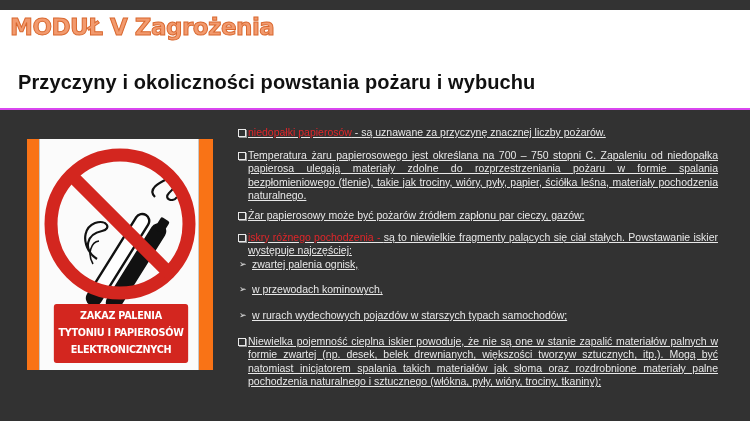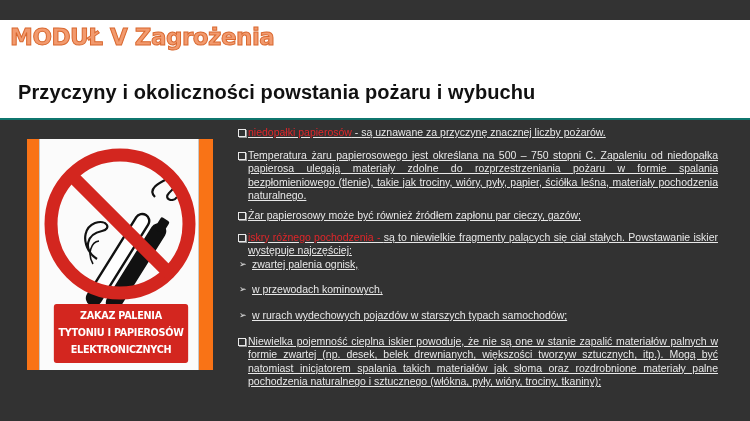--- a/index.html
+++ b/index.html
@@ -1,19 +1,19 @@
 <!DOCTYPE html>
 <html><head>
 <meta charset="utf-8">
 <style>
   * { margin:0; padding:0; box-sizing:border-box; }
   html, body { width:750px; height:421px; overflow:hidden; background:#323232; }
   body { position:relative; font-family:"Liberation Sans", sans-serif; }
   .topbar { position:absolute; left:0; top:0; width:750px; height:10px; background:#333333; }
-  .header { position:absolute; left:0; top:20px; width:750px; height:100px; background:#ffffff; border-bottom:2px solid #0f766e; }
+  .header { position:absolute; left:0; top:10px; width:750px; height:100px; background:#ffffff; border-bottom:2px solid #d946ef; }
   .title { position:absolute; left:10px; top:4px; font-family:"DejaVu Sans", sans-serif; font-weight:bold; font-size:23px; letter-spacing:-0.5px; color:#F29A6E; -webkit-text-stroke:1px #D9682F; }
   .subtitle { position:absolute; left:18px; top:61px; font-family:"Liberation Sans", sans-serif; font-weight:bold; font-size:20px; color:#111111; letter-spacing:0.1px; }
   .sign { position:absolute; left:27px; top:139px; width:186px; height:231px; background:#f97316; }
   .sign .inner { position:absolute; left:12px; top:0; width:160px; height:231px; border-left:1px solid #c9c9c9; border-right:1px solid #c9c9c9; background:#fbfbfb; }
   .sign svg { position:absolute; left:0; top:0; }
   .sign-label { position:absolute; left:21px; top:165px; width:146px; height:59px; background:#D3261F; border-radius:3px; color:#ffffff; text-align:center; font-family:"DejaVu Sans", sans-serif; font-weight:bold; font-size:10.5px; line-height:17px; padding-top:3px; letter-spacing:-0.3px; transform:scaleX(0.92); }
   .sign-label div { white-space:nowrap; }
   .content { position:absolute; left:238px; top:126px; width:480px; color:#e8e8e8; font-size:10.5px; line-height:13.6px;text-decoration:underline; }
   .item { position:relative; padding-left:10px; text-align:justify; }
   .box { display:inline-block; width:8px; height:8px; border:1px solid #e8e8e8; position:absolute; left:0; top:3px; box-shadow:1px 1px 0 #999; }
@@ -68,25 +68,25 @@
   </div>
 </div>
 
 <div class="content">
   <div class="item i1">
     <span class="box"></span>
     <span class="red">niedopałki papierosów</span><span> - są uznawane za przyczynę znacznej liczby pożarów.</span>
   </div>
   <div class="item i2">
     <span class="box"></span>
-    <span>Temperatura żaru papierosowego jest określana na 500 – 750 stopni C. Zapaleniu od niedopałka papierosa ulegają materiały zdolne do rozprzestrzeniania pożaru w formie spalania bezpłomieniowego (tlenie), takie jak trociny, wióry, pyły, papier, ściółka leśna, materiały pochodzenia naturalnego.</span>
+    <span>Temperatura żaru papierosowego jest określana na 700 – 750 stopni C. Zapaleniu od niedopałka papierosa ulegają materiały zdolne do rozprzestrzeniania pożaru w formie spalania bezpłomieniowego (tlenie), takie jak trociny, wióry, pyły, papier, ściółka leśna, materiały pochodzenia naturalnego.</span>
   </div>
   <div class="item i3">
     <span class="box"></span>
-    <span>Żar papierosowy może być również źródłem zapłonu par cieczy, gazów;</span>
+    <span>Żar papierosowy może być pożarów źródłem zapłonu par cieczy, gazów;</span>
   </div>
   <div class="item i4">
     <span class="box"></span>
     <span class="red">iskry różnego pochodzenia - </span><span>są to niewielkie fragmenty palących się ciał stałych. Powstawanie iskier występuje najczęściej:</span>
   </div>
   <div class="item sub">
     <span class="arrow">➢</span>
     <span> zwartej palenia ognisk,</span>
   </div>
   <div class="item sub">

